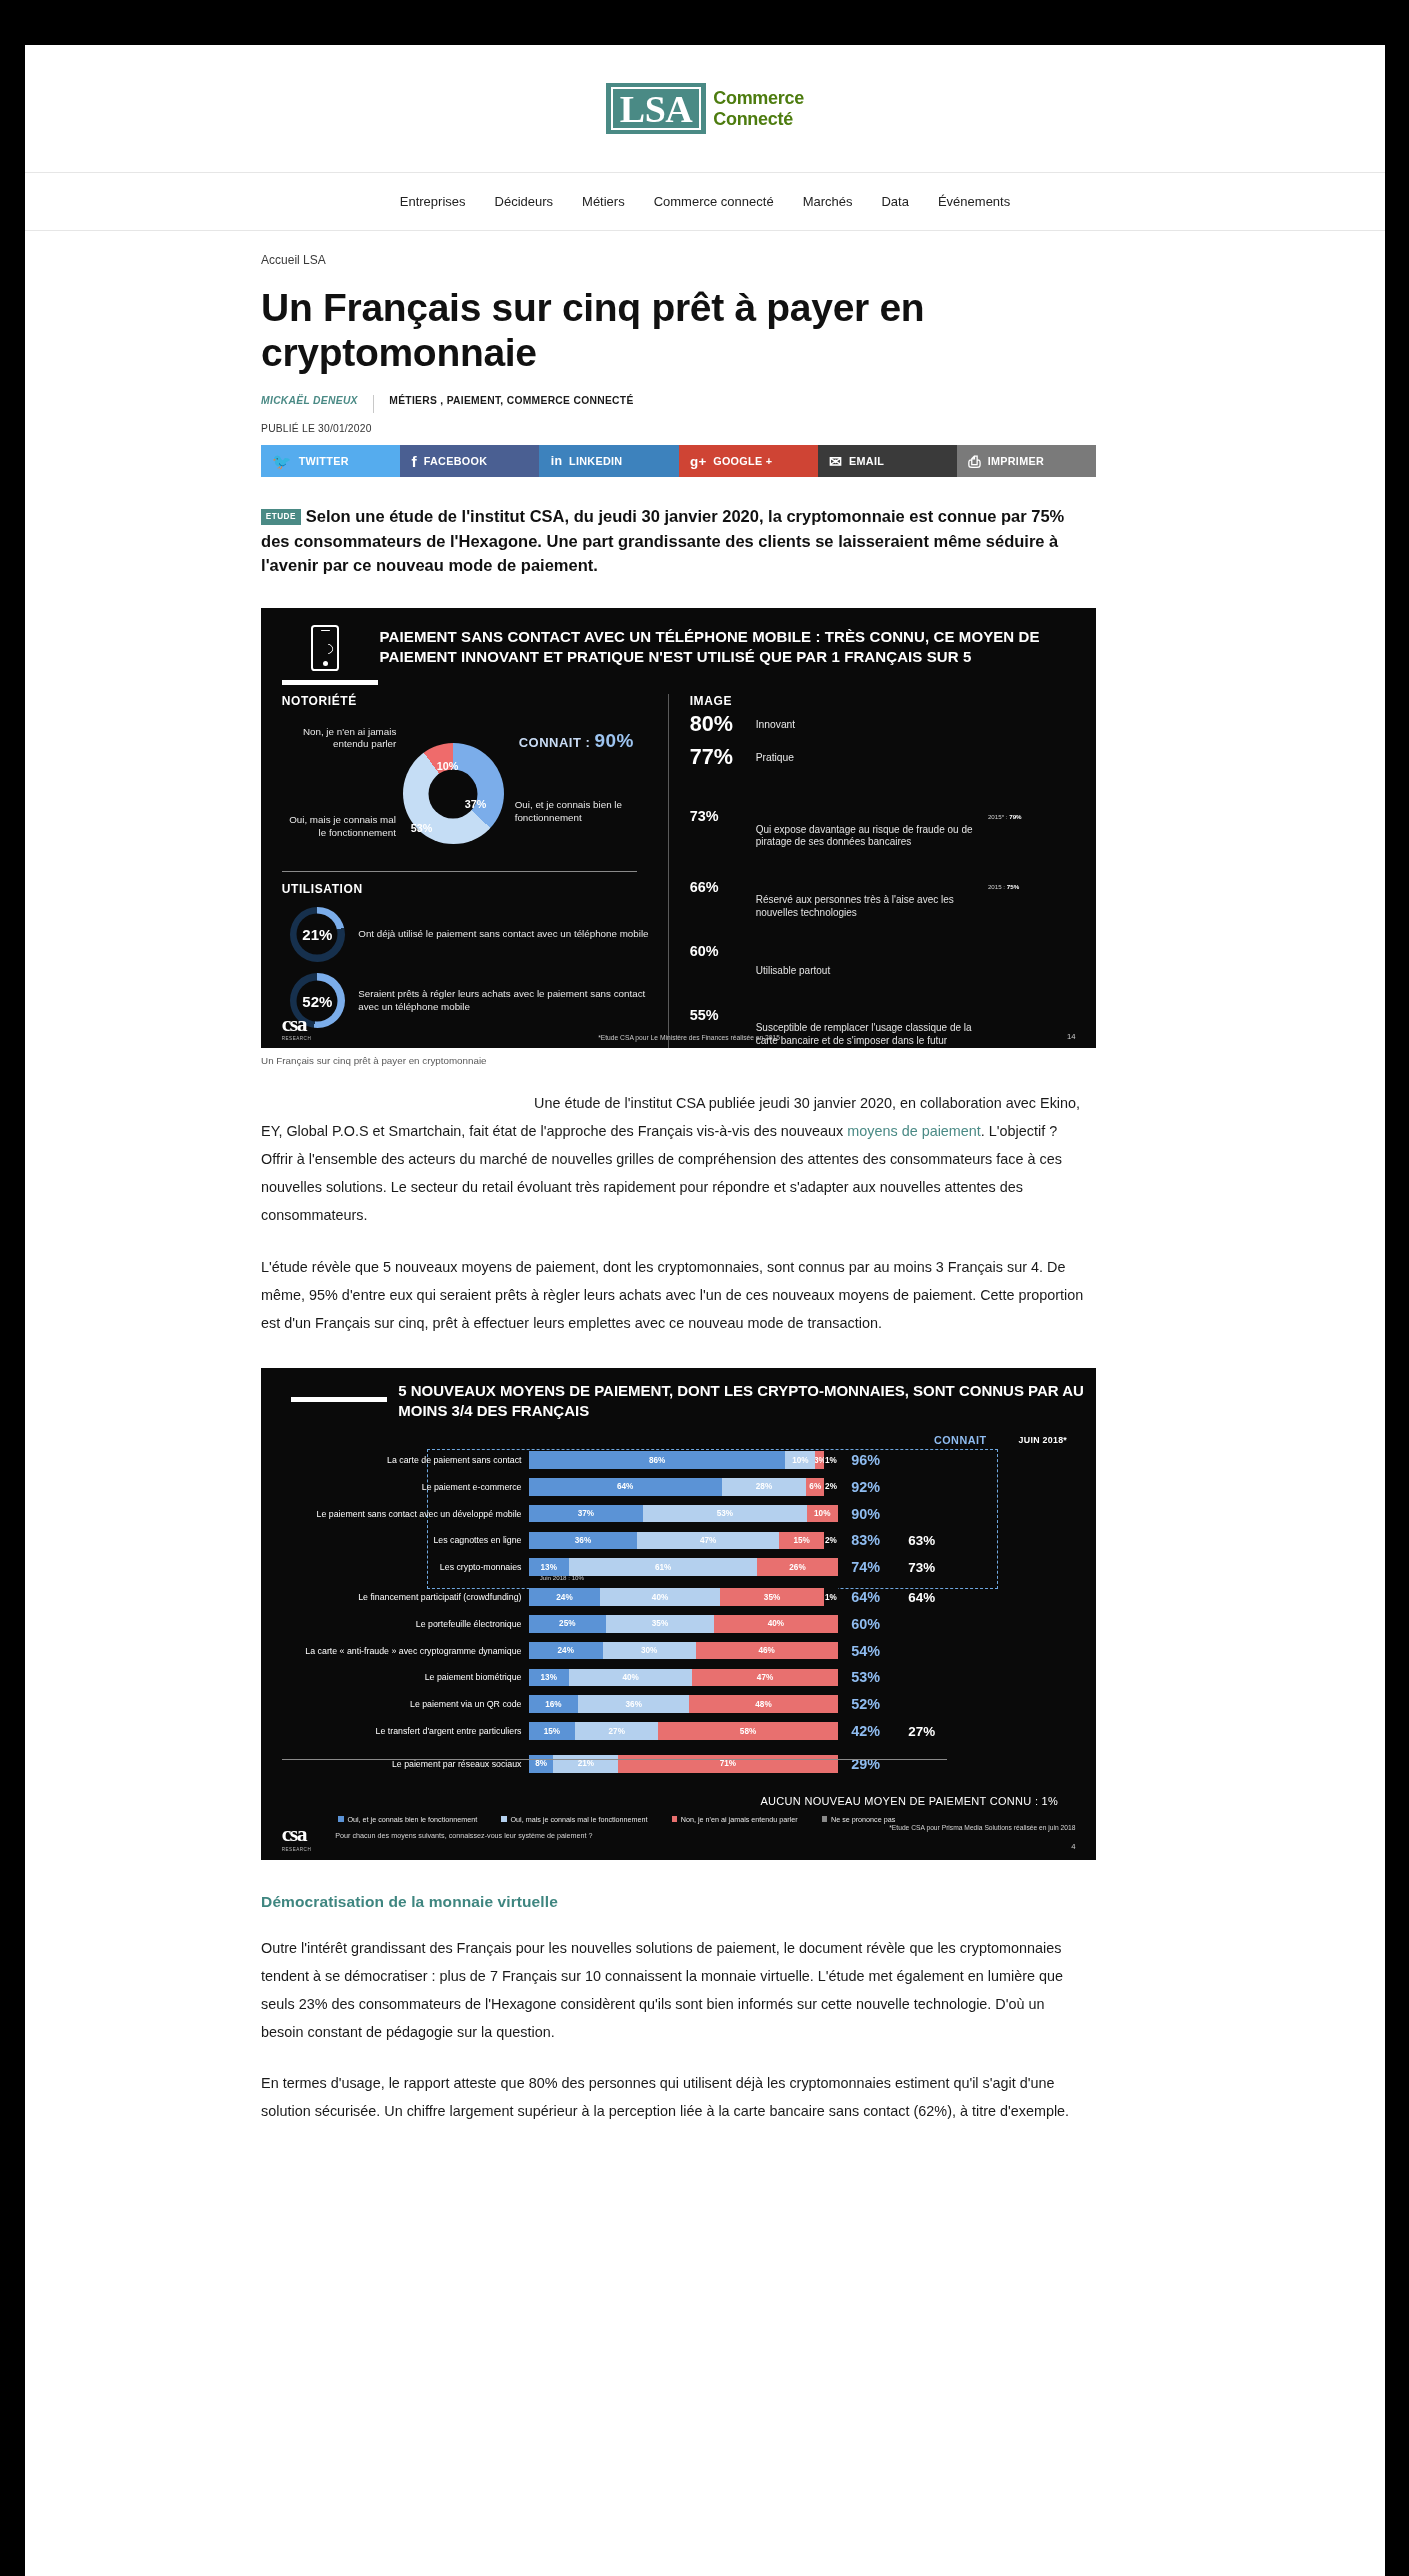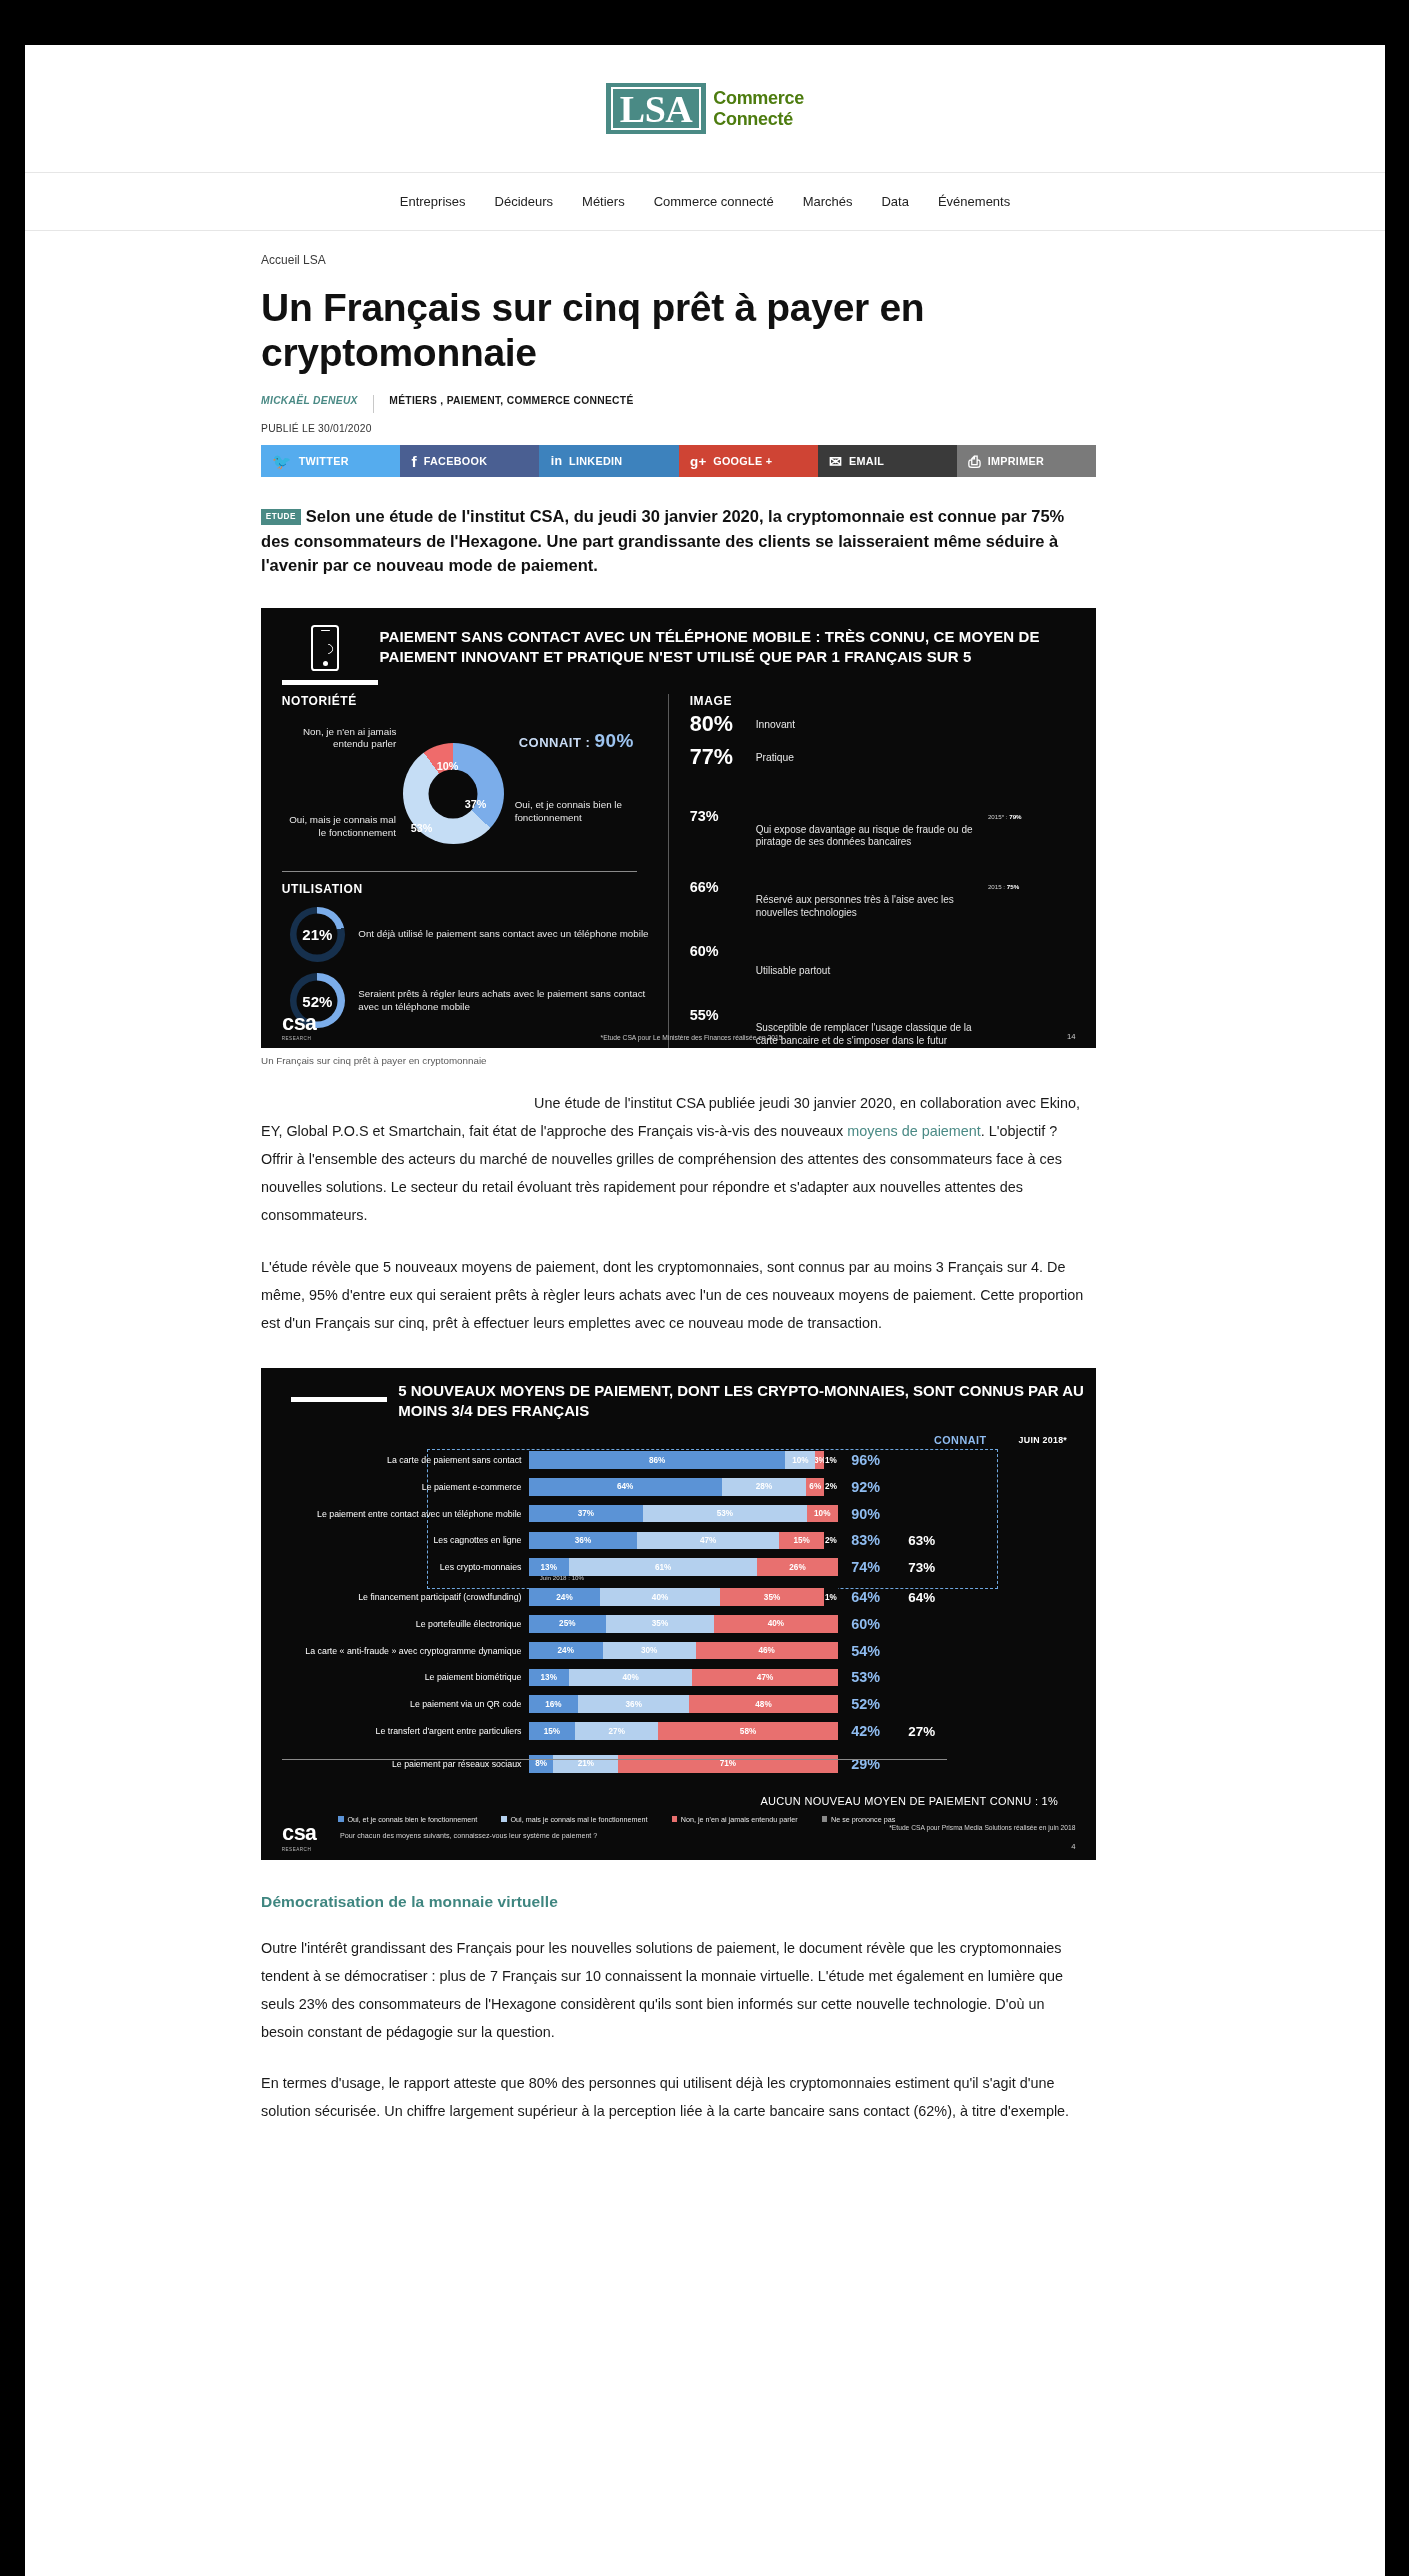--- a/index.html
+++ b/index.html
@@ -278,21 +278,21 @@
     width: 41px; height: 41px; border-radius: 50%; background: #0a0a0a;
   }
   .gauge .gv {
     position: absolute; left: 0; right: 0; top: 50%;
     transform: translateY(-50%);
     text-align: center; font-size: 15px; font-weight: bold; z-index: 2;
   }
   .gauge-txt { margin-left: 13.4px; font-size: 9.8px; line-height: 1.3; color: #e8e8e8; }
 
   .csa-logo {
-    font-family: Liberation Mono, monospace;
+    font-family: Liberation Serif, serif;
     font-weight: bold; font-size: 21.6px; color: #ffffff;
     letter-spacing: -1.5px; line-height: 1;
   }
   .csa-sub { font-size: 4.6px; letter-spacing: 0.5px; color: #bbbbbb; margin-top: 1px; }
 
   
   .big-row { display: flex; align-items: center; margin-bottom: 7.2px; }
   .big-pct { font-size: 21.6px; font-weight: bold; width: 66px; flex: none; }
   .big-lab { font-size: 10.3px; color: #e8e8e8; }
 
@@ -625,21 +625,21 @@
               <div class="seg s1" style="width:64%">64%</div>
               <div class="seg s2" style="width:28%">28%</div>
               <div class="seg s3" style="width:6%">6%</div>
               <div class="seg s4" style="width:2%;min-width:13.4px">2%</div>
             </div>
             <div class="connait-v">92%</div>
             <div class="juin-v"></div>
           </div>
 
           <div class="bar-row">
-            <div class="bl">Le paiement entre contact avec un téléphone mobile</div>
+            <div class="bl">Le paiement sans contact avec un développé mobile</div>
             <div class="track">
               <div class="seg s1" style="width:37%">37%</div>
               <div class="seg s2" style="width:53%">53%</div>
               <div class="seg s3" style="width:10%">10%</div>
             </div>
             <div class="connait-v">90%</div>
             <div class="juin-v"></div>
           </div>
 
           <div class="bar-row">

